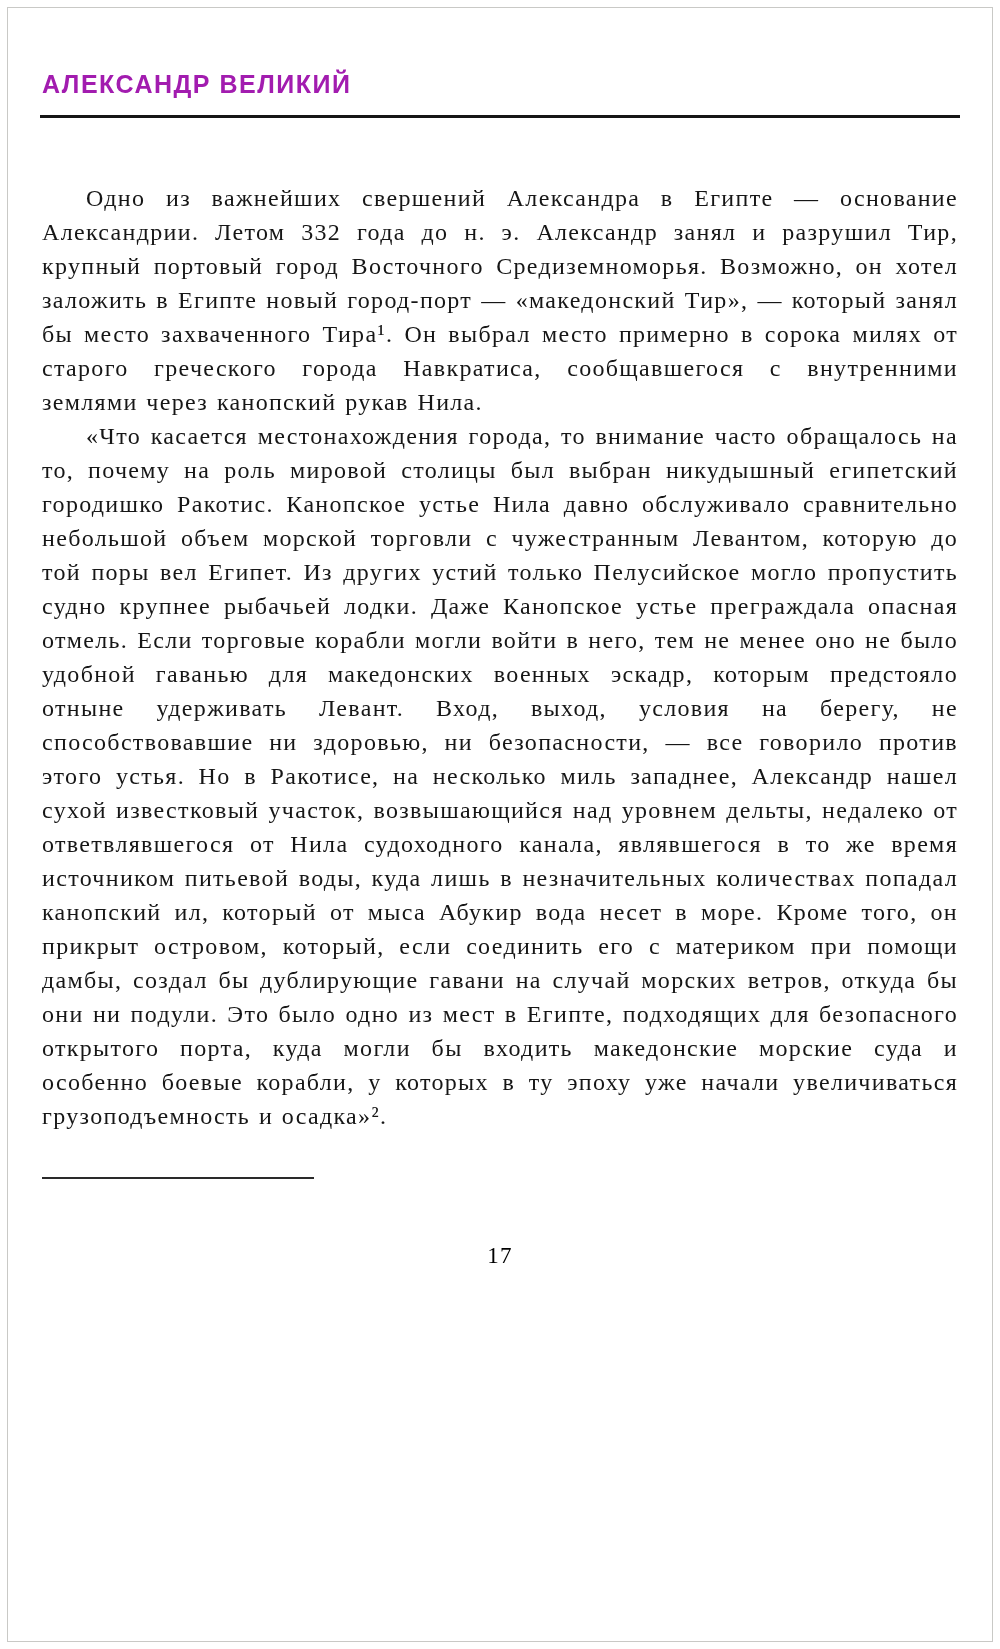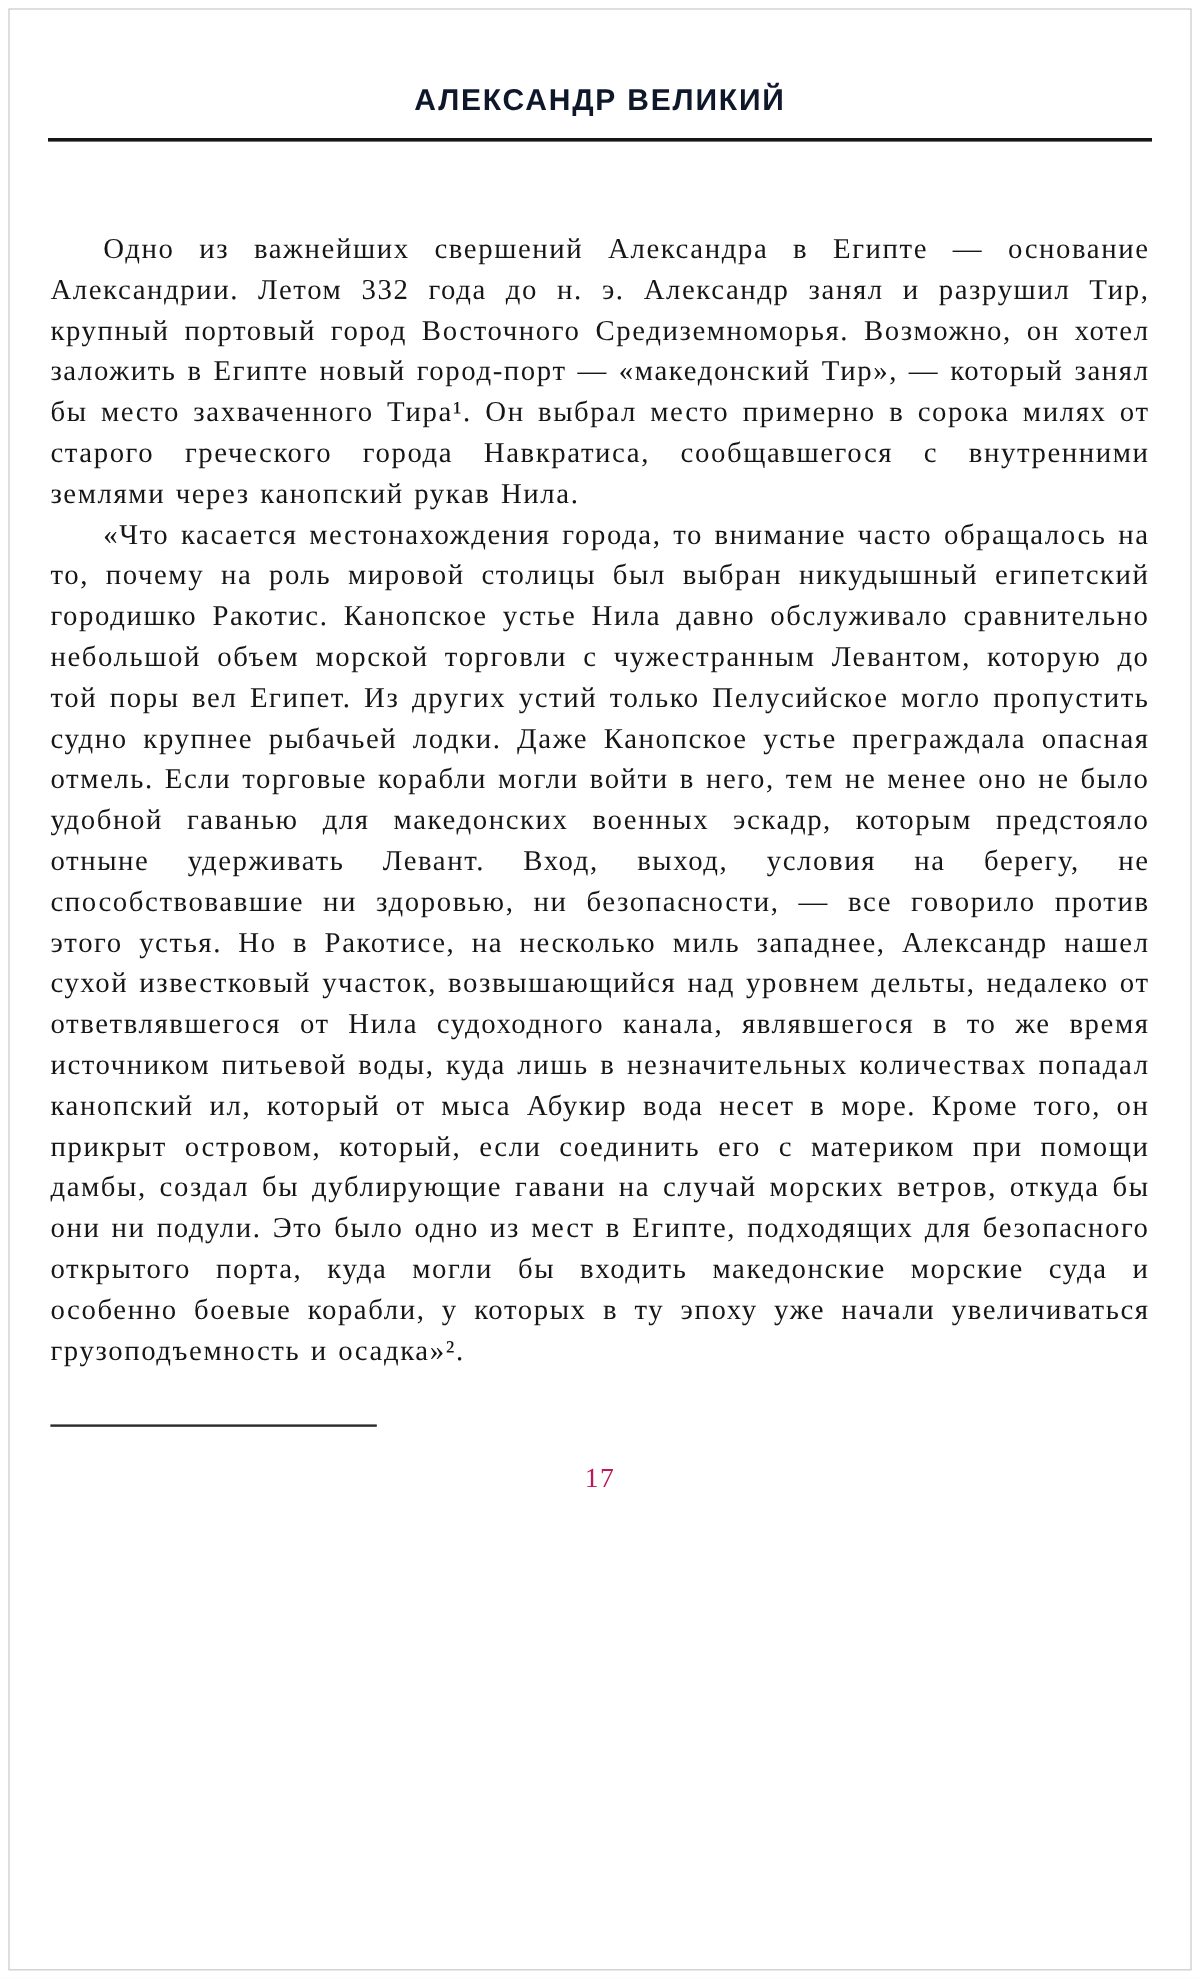--- a/index.html
+++ b/index.html
@@ -18,34 +18,33 @@
     box-sizing: border-box;
   }
   .scan-frame {
     position: absolute;
     inset: 7px;
     border: 1px solid #c9c9c6;
     pointer-events: none;
   }
   .chapter-header {
     margin: 70px 42px 16px 42px;
-    text-align: center;
     font-family: "Liberation Sans", sans-serif;
     font-weight: bold;
     font-size: 25px;
     letter-spacing: 1.5px;
-    color: #0f172a;
+    color: #a21caf;
   }
   .header-rule {
     margin: 14px 40px 0 40px;
     height: 0;
     border-top: 3px solid #161616;
   }
   .body-text {
-    margin: 17px 42px;
+    margin: 7px 42px;
     padding-top: 56px;
     font-family: "Liberation Serif", "DejaVu Serif", serif;
     font-size: 24px;
     line-height: 34px;
     letter-spacing: 0.055em;
     word-spacing: 0.06em;
     text-align: justify;
     color: #161616;
   }
   .body-text p {
@@ -74,26 +73,26 @@
   }
   .footnote-line sup {
     font-size: 0.65em;
     line-height: 0;
     margin-right: 10px;
   }
   .footnote-author {
     font-style: italic;
   }
   .page-number {
-    margin-top: 30px;
+    margin-top: 64px;
     text-align: center;
     font-family: "Liberation Serif", "DejaVu Serif", serif;
     font-size: 23px;
     letter-spacing: 0.05em;
-    color: #be185d;
+    color: #000000;
   }
 </style>
 </head>
 <body>
 
 <div class="page">
   <div class="scan-frame"></div>
 
   <div class="chapter-header">АЛЕКСАНДР ВЕЛИКИЙ</div>
 

